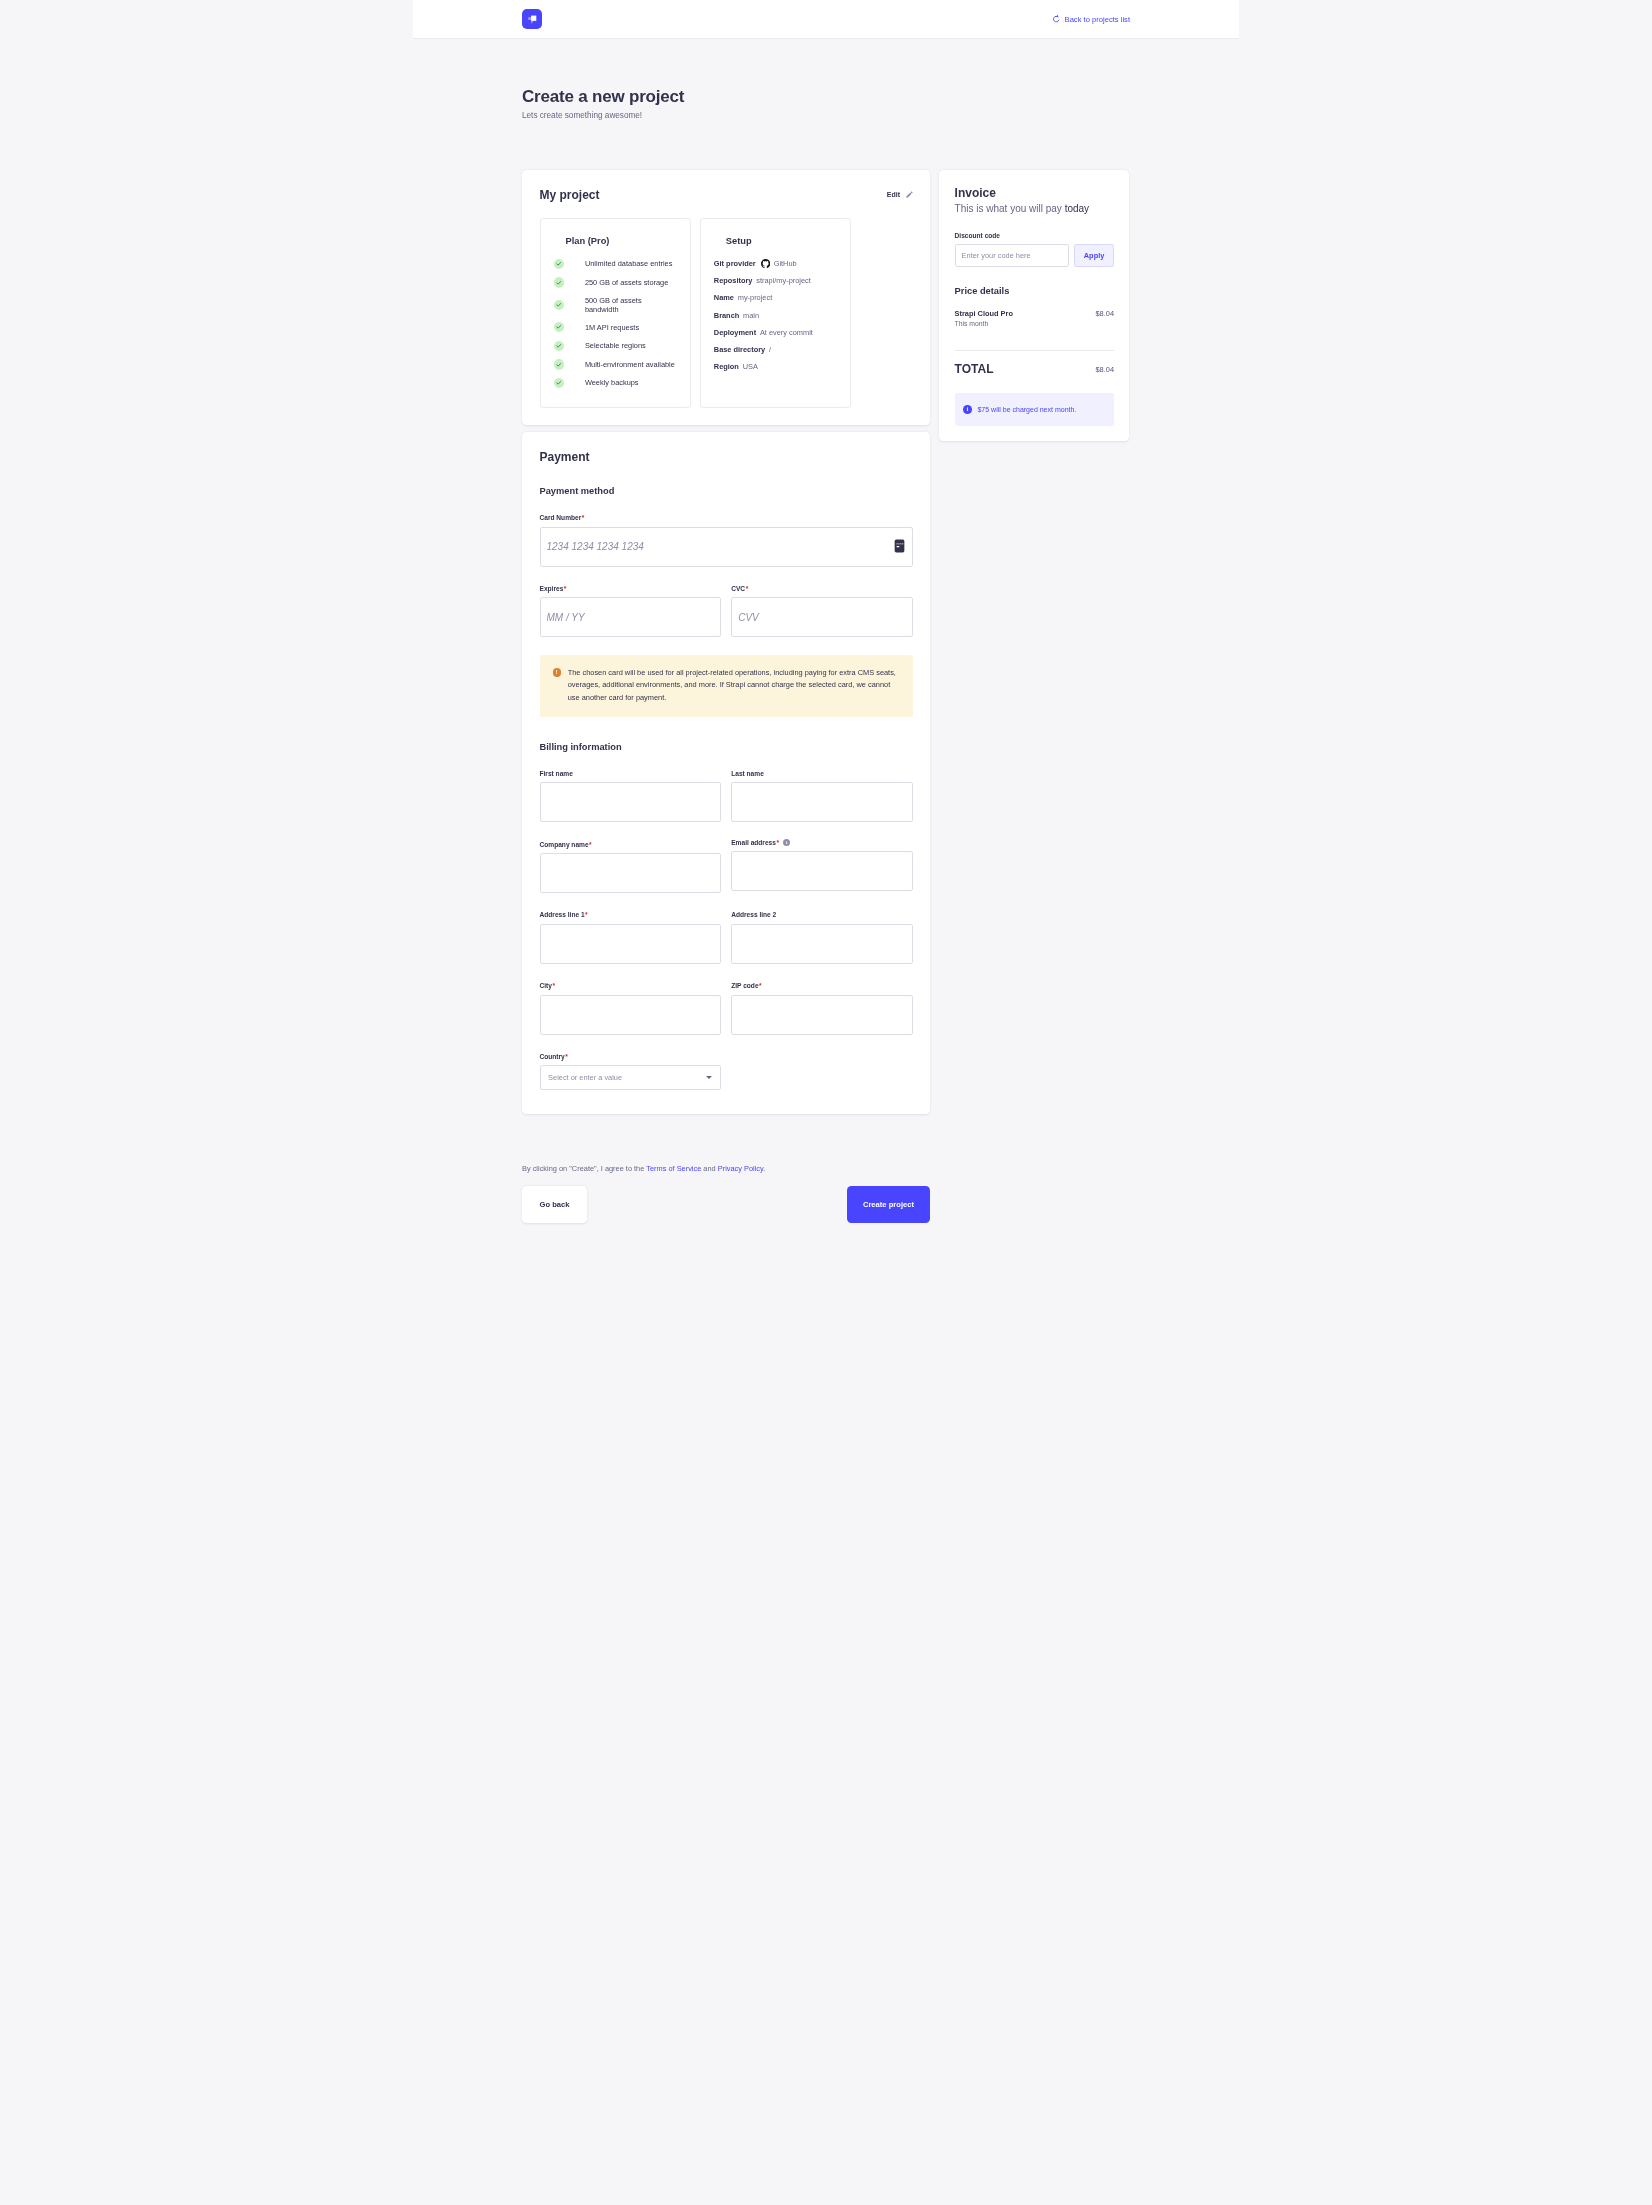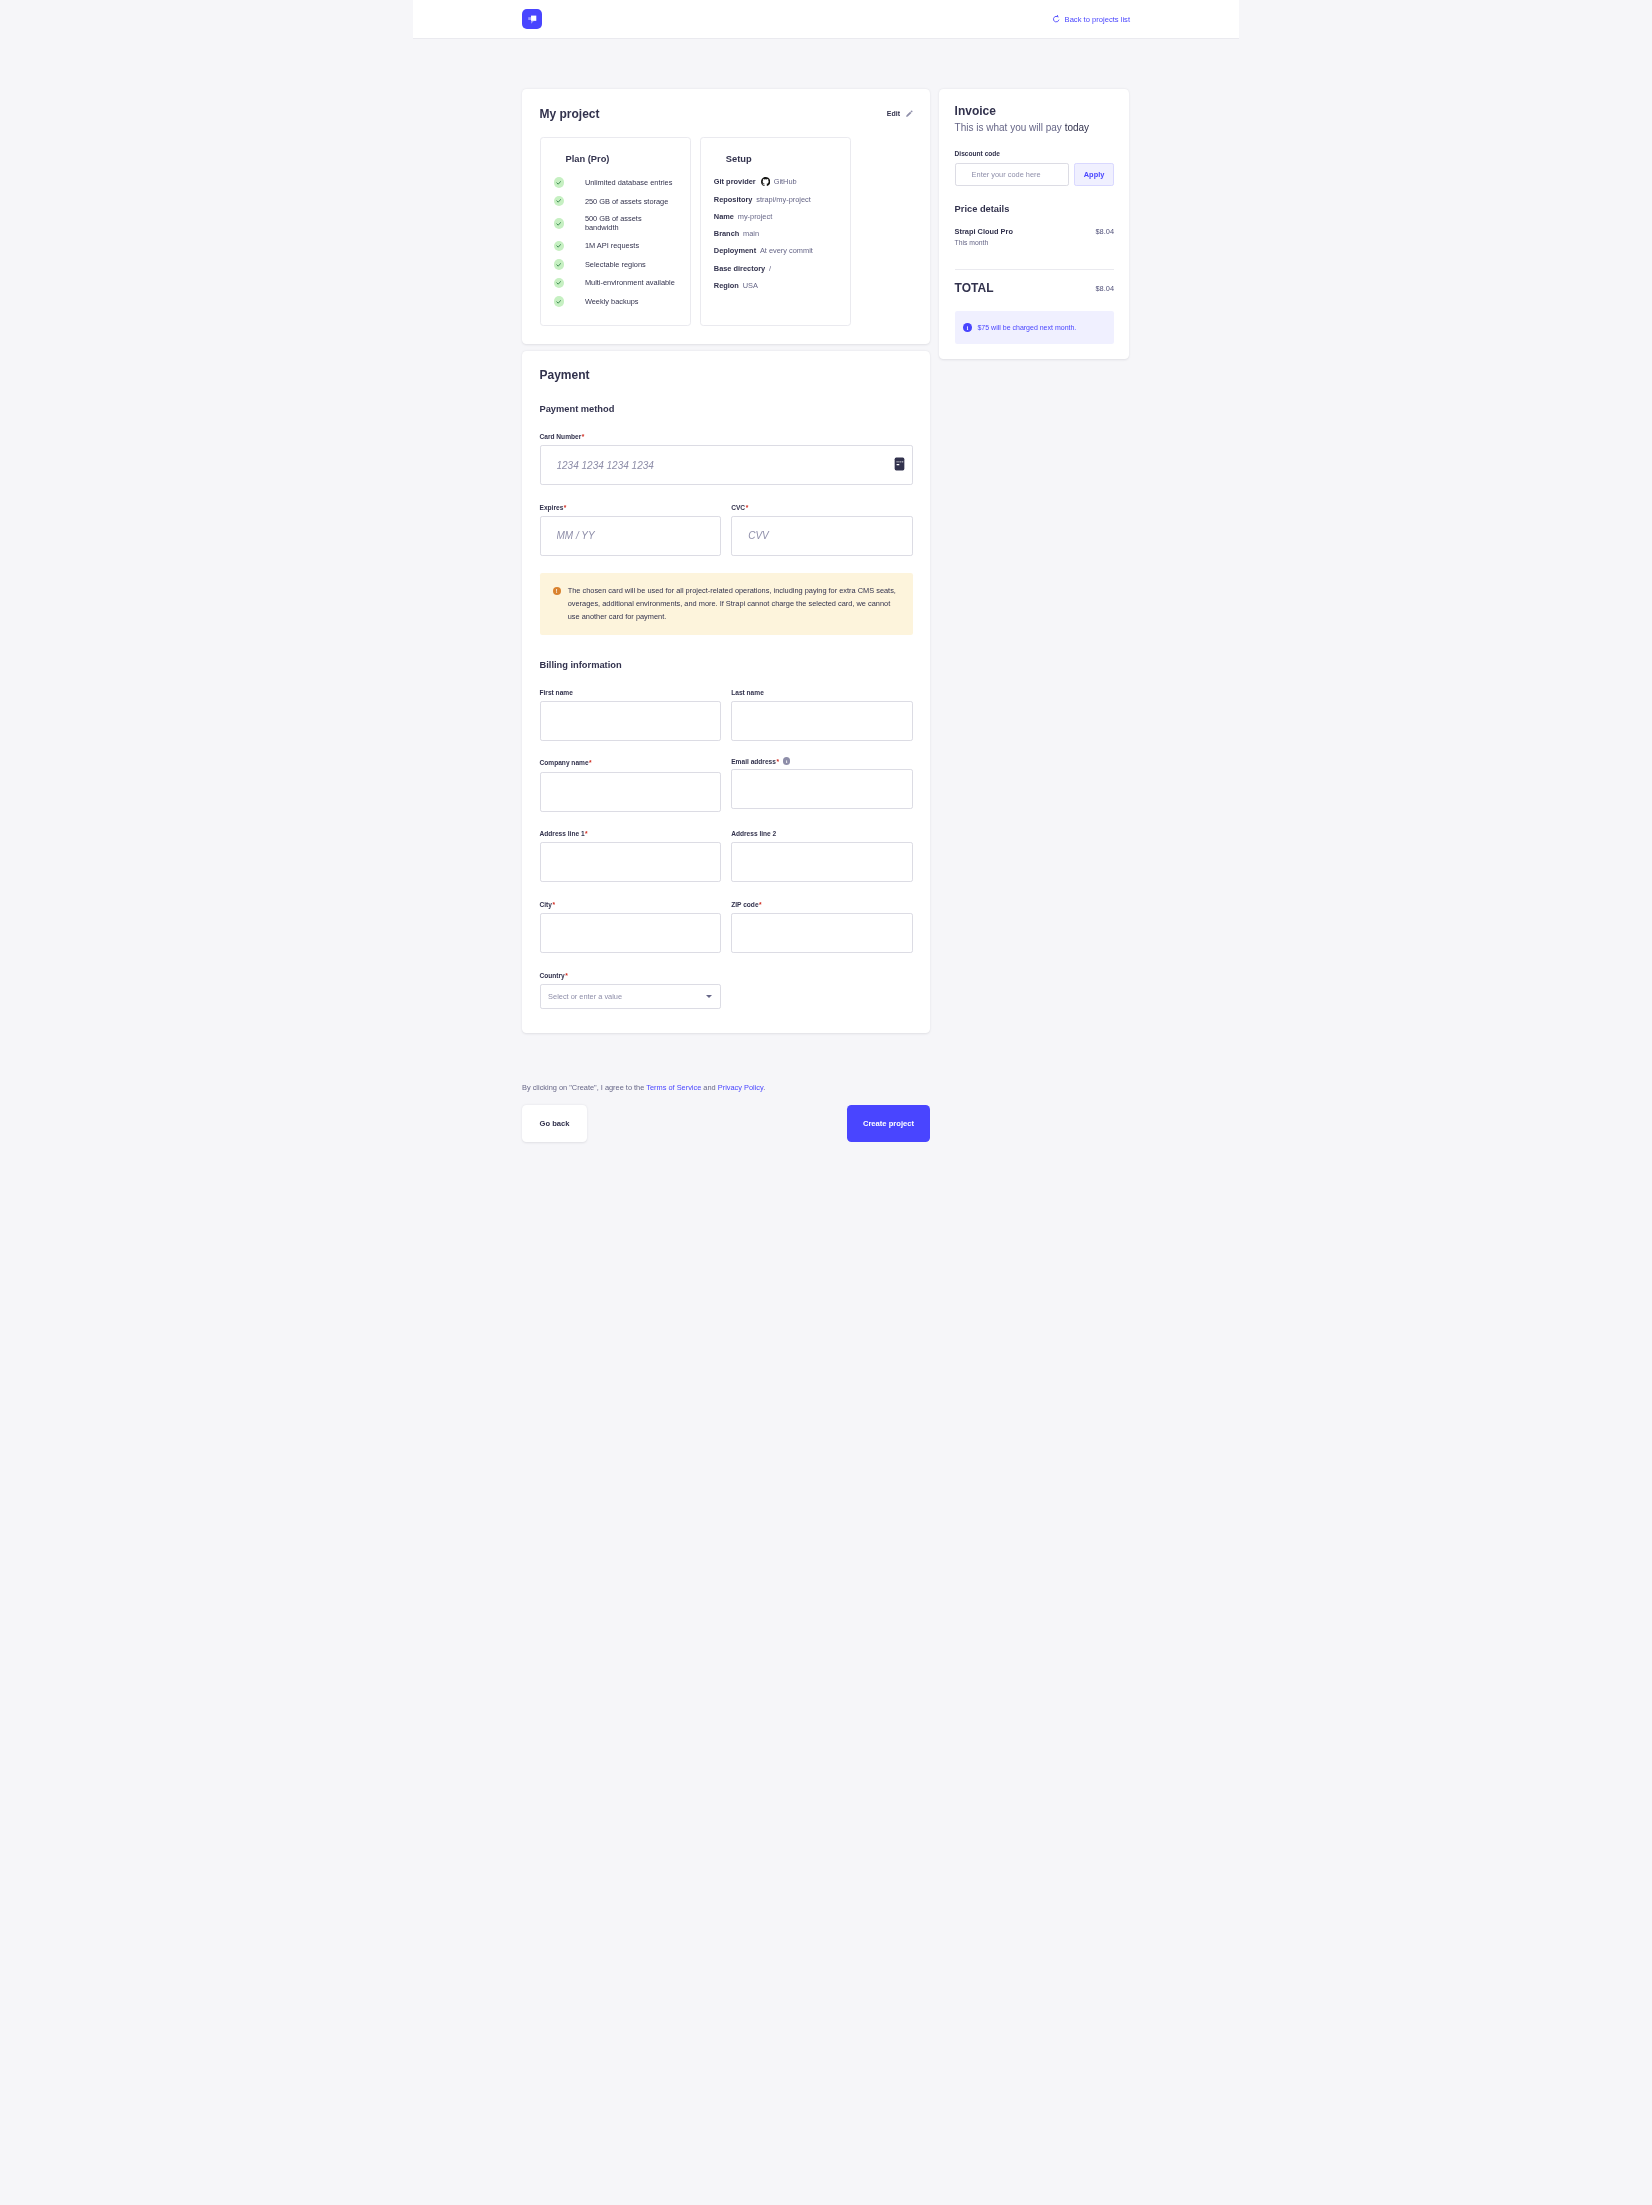--- a/index.html
+++ b/index.html
@@ -46,21 +46,21 @@
   .gh-icon { display:flex; align-items:center; margin-left:1.1px; }
 
   
   .invoice-card { padding:15.3px; }
   .invoice-sub { margin-top:3.8px; font-size:10px; color:#666687; }
   .invoice-sub .today { color:#32324d; font-weight:500; }
   .field-label { font-size:6.6px; font-weight:600; color:#32324d; }
   .req::after { content:"*"; color:#d02b20; margin-left:0.5px; }
   .discount-block { margin-top:15.3px; }
   .discount-row { display:flex; gap:5.5px; margin-top:4.4px; }
-  .text-input { border:0.5px solid #dcdce4; border-radius:2.2px; background:#fff; font-size:7.4px; color:#32324d; font-family:inherit; padding:0 16px; outline:none; }
+  .text-input { border:0.5px solid #dcdce4; border-radius:2.2px; background:#fff; font-size:7.4px; color:#32324d; font-family:inherit; padding:0 6px; outline:none; }
   .text-input::placeholder { color:#8e8ea9; }
   .discount-input { flex:1; height:23px; min-width:0; }
   .apply-btn { height:23px; padding:0 8.7px; background:#f0f0ff; border:0.5px solid #d9d8ff; border-radius:2.2px; color:#4945ff; font-size:7.4px; font-weight:700; cursor:pointer; font-family:inherit; }
 
   .price-title { margin-top:18.6px; font-size:9.3px; font-weight:700; }
   .price-row { margin-top:13px; display:flex; justify-content:space-between; align-items:flex-start; }
   .price-name { font-size:7.4px; font-weight:700; color:#32324d; }
   .price-period { margin-top:2.7px; font-size:6.8px; color:#666687; }
   .price-amount { font-size:7.4px; color:#52527a; }
   .divider { border-top:0.5px solid #eaeaef; margin-top:23px; }
@@ -127,20 +127,24 @@
         <path d="M11.8 8.6 A 4.8 4.8 0 1 1 8.6 2.4" stroke="#4945ff" stroke-width="1.5" stroke-linecap="round"></path>
         <path d="M9.4 0.6 L8.6 2.5 L10.6 3.2" stroke="#4945ff" stroke-width="1.5" stroke-linecap="round" stroke-linejoin="round" fill="none"></path>
       </svg>
       <span>Back to projects list</span>
     </a>
   </div>
 </div>
 
 <div class="container">
 
+  <div class="page-head">
+    <h1 class="page-title">Create a new project</h1>
+    <p class="page-subtitle">Lets create something awesome!</p>
+  </div>
 
   <div class="content-grid">
 
     <div class="left-col">
 
       <section class="card project-card">
         <div class="card-head-row">
           <h2 class="h-card">My project</h2>
           <button class="edit-btn">
             <span>Edit</span>

